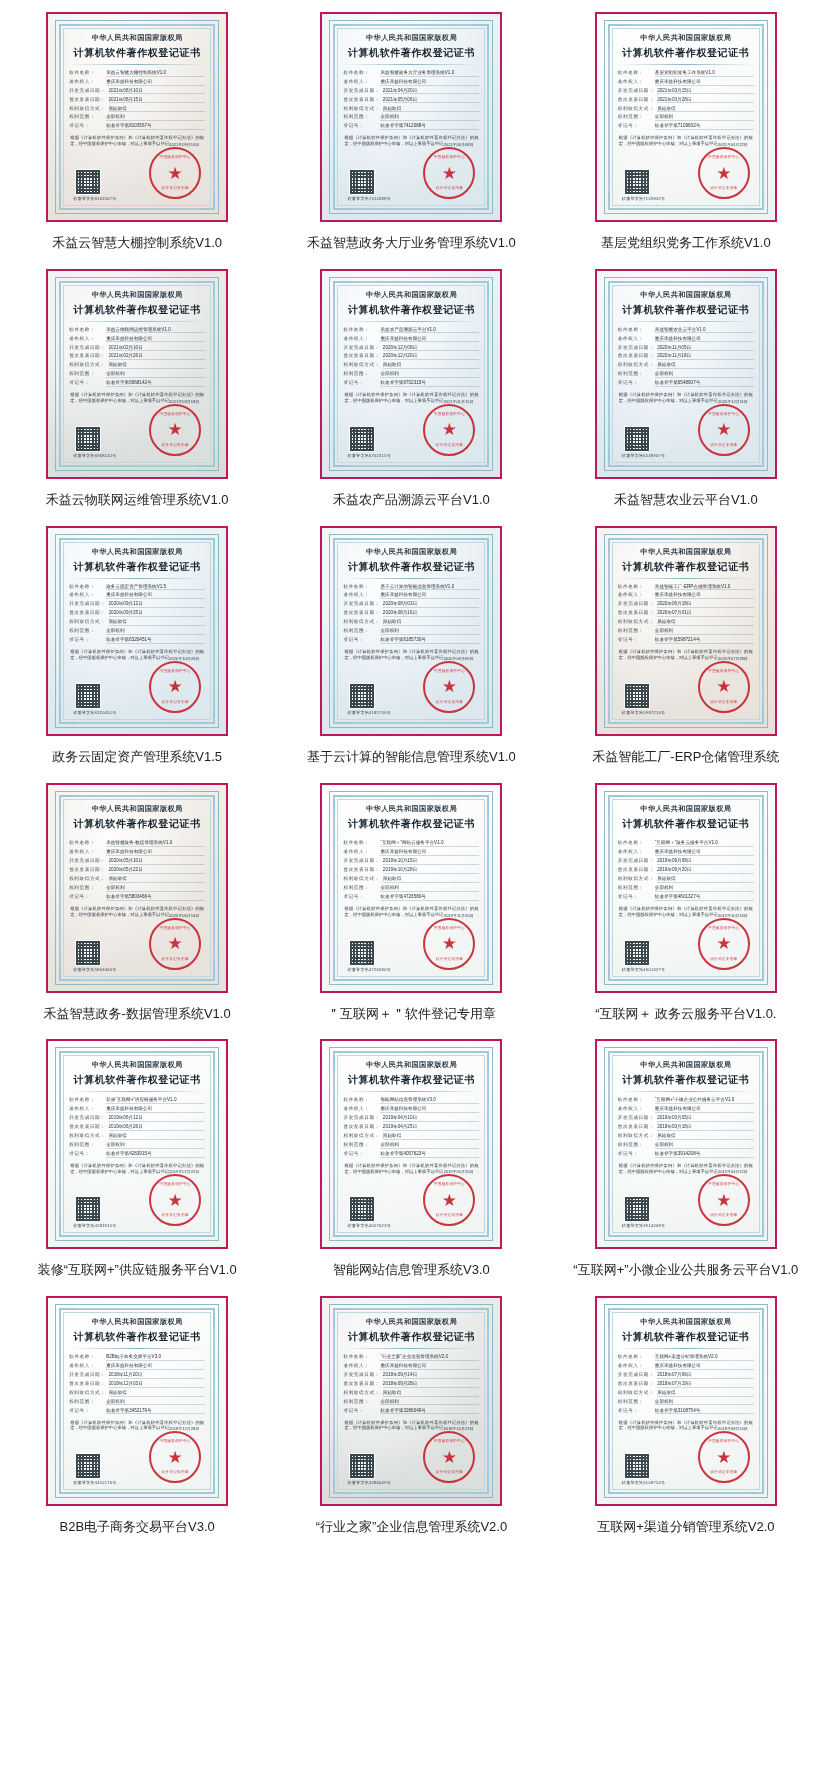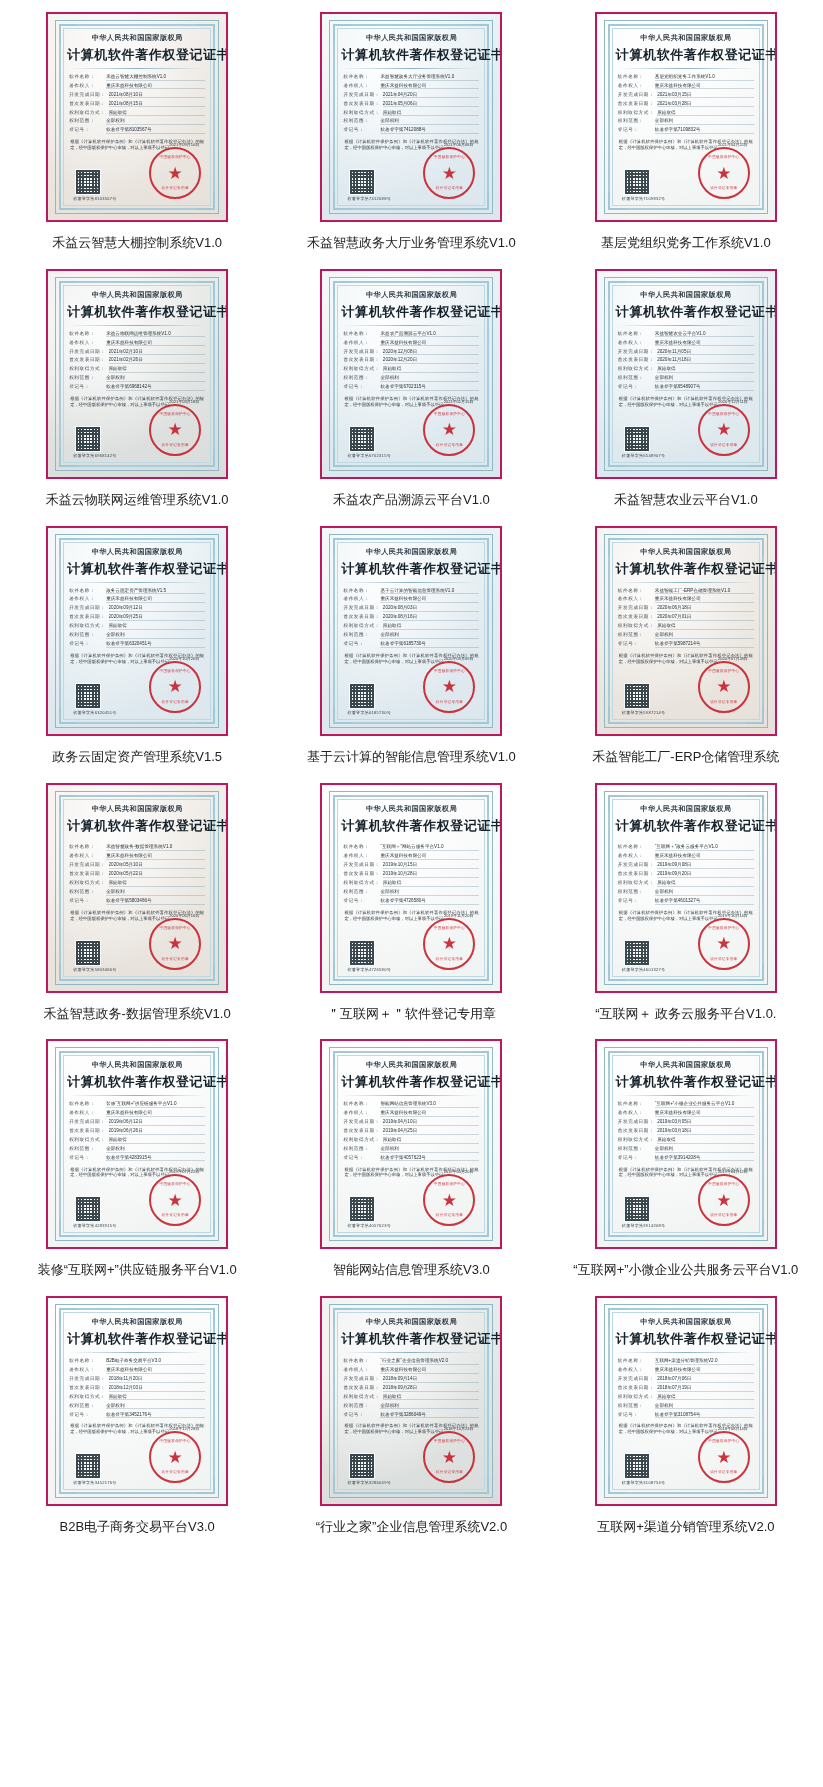--- a/index.html
+++ b/index.html
@@ -117,21 +117,21 @@
     text-align: center;
     font-size: 7.2px;
     letter-spacing: 0.4px;
     color: #2d3a44;
     font-weight: 700;
     margin-top: 2px;
     white-space: nowrap;
   }
   .cert-title {
     text-align: center;
-    font-size: 13px;
+    font-size: 10px;
     letter-spacing: 0.6px;
     color: #16222b;
     font-weight: 700;
     margin-top: 3px;
     white-space: nowrap;
   }
   .cert-rule {
     height: 1px;
     background: linear-gradient(to right, rgba(140,180,195,0), rgba(120,165,185,0.85), rgba(140,180,195,0));
     margin: 4px 2px 4px 2px;

